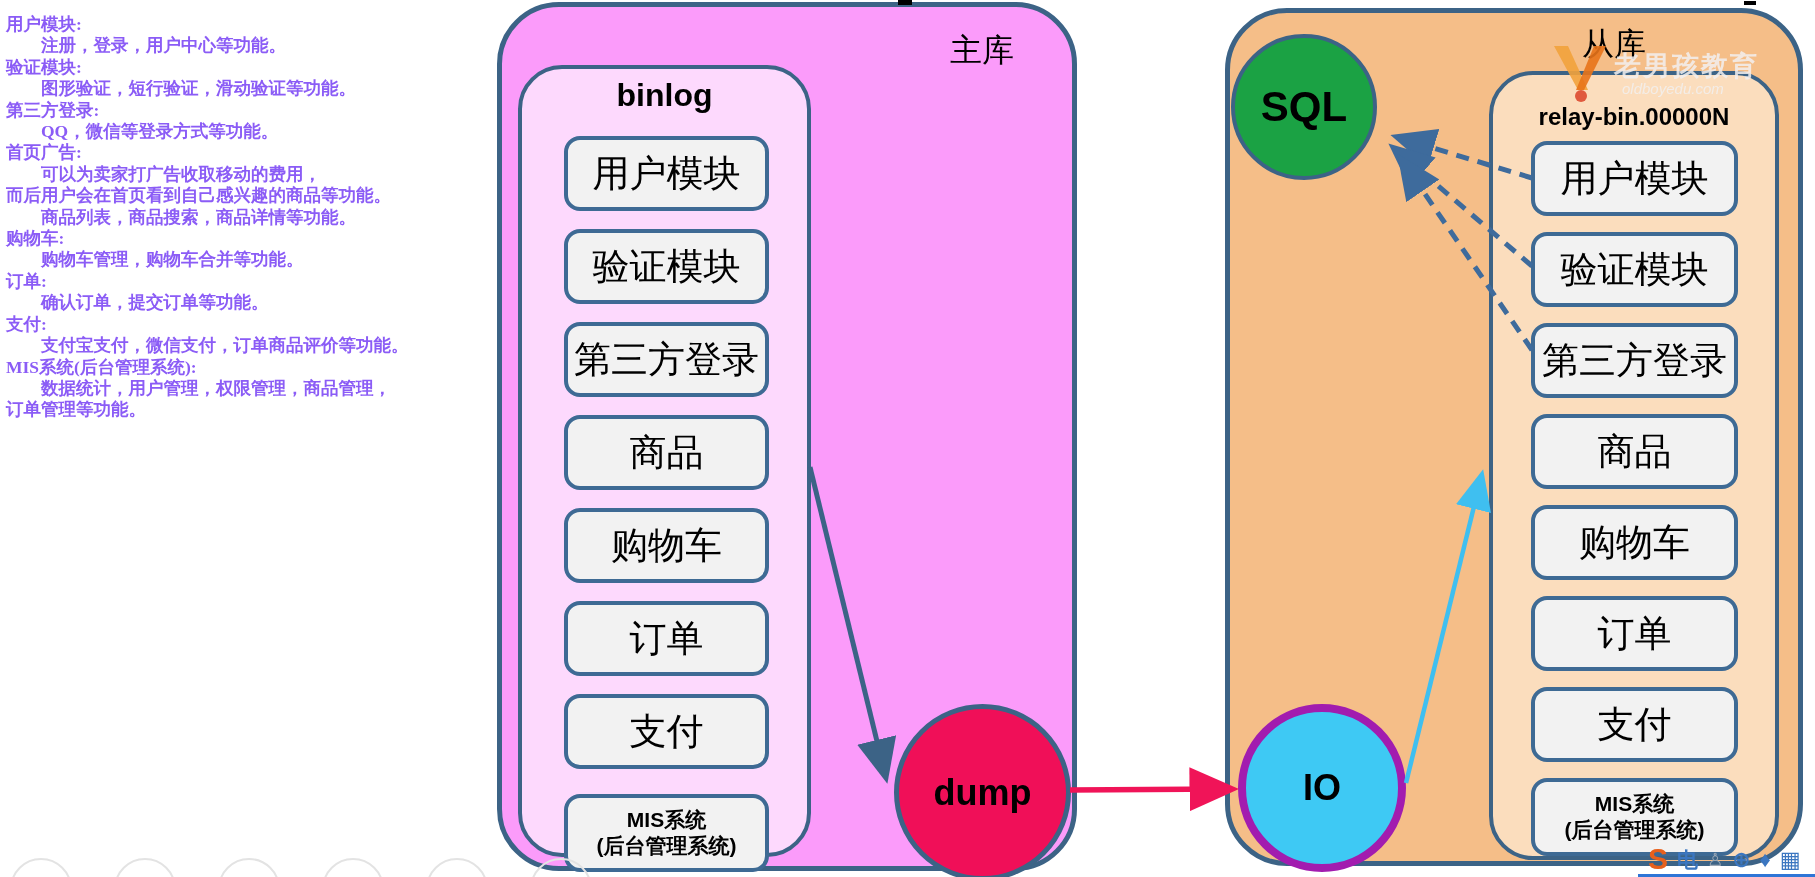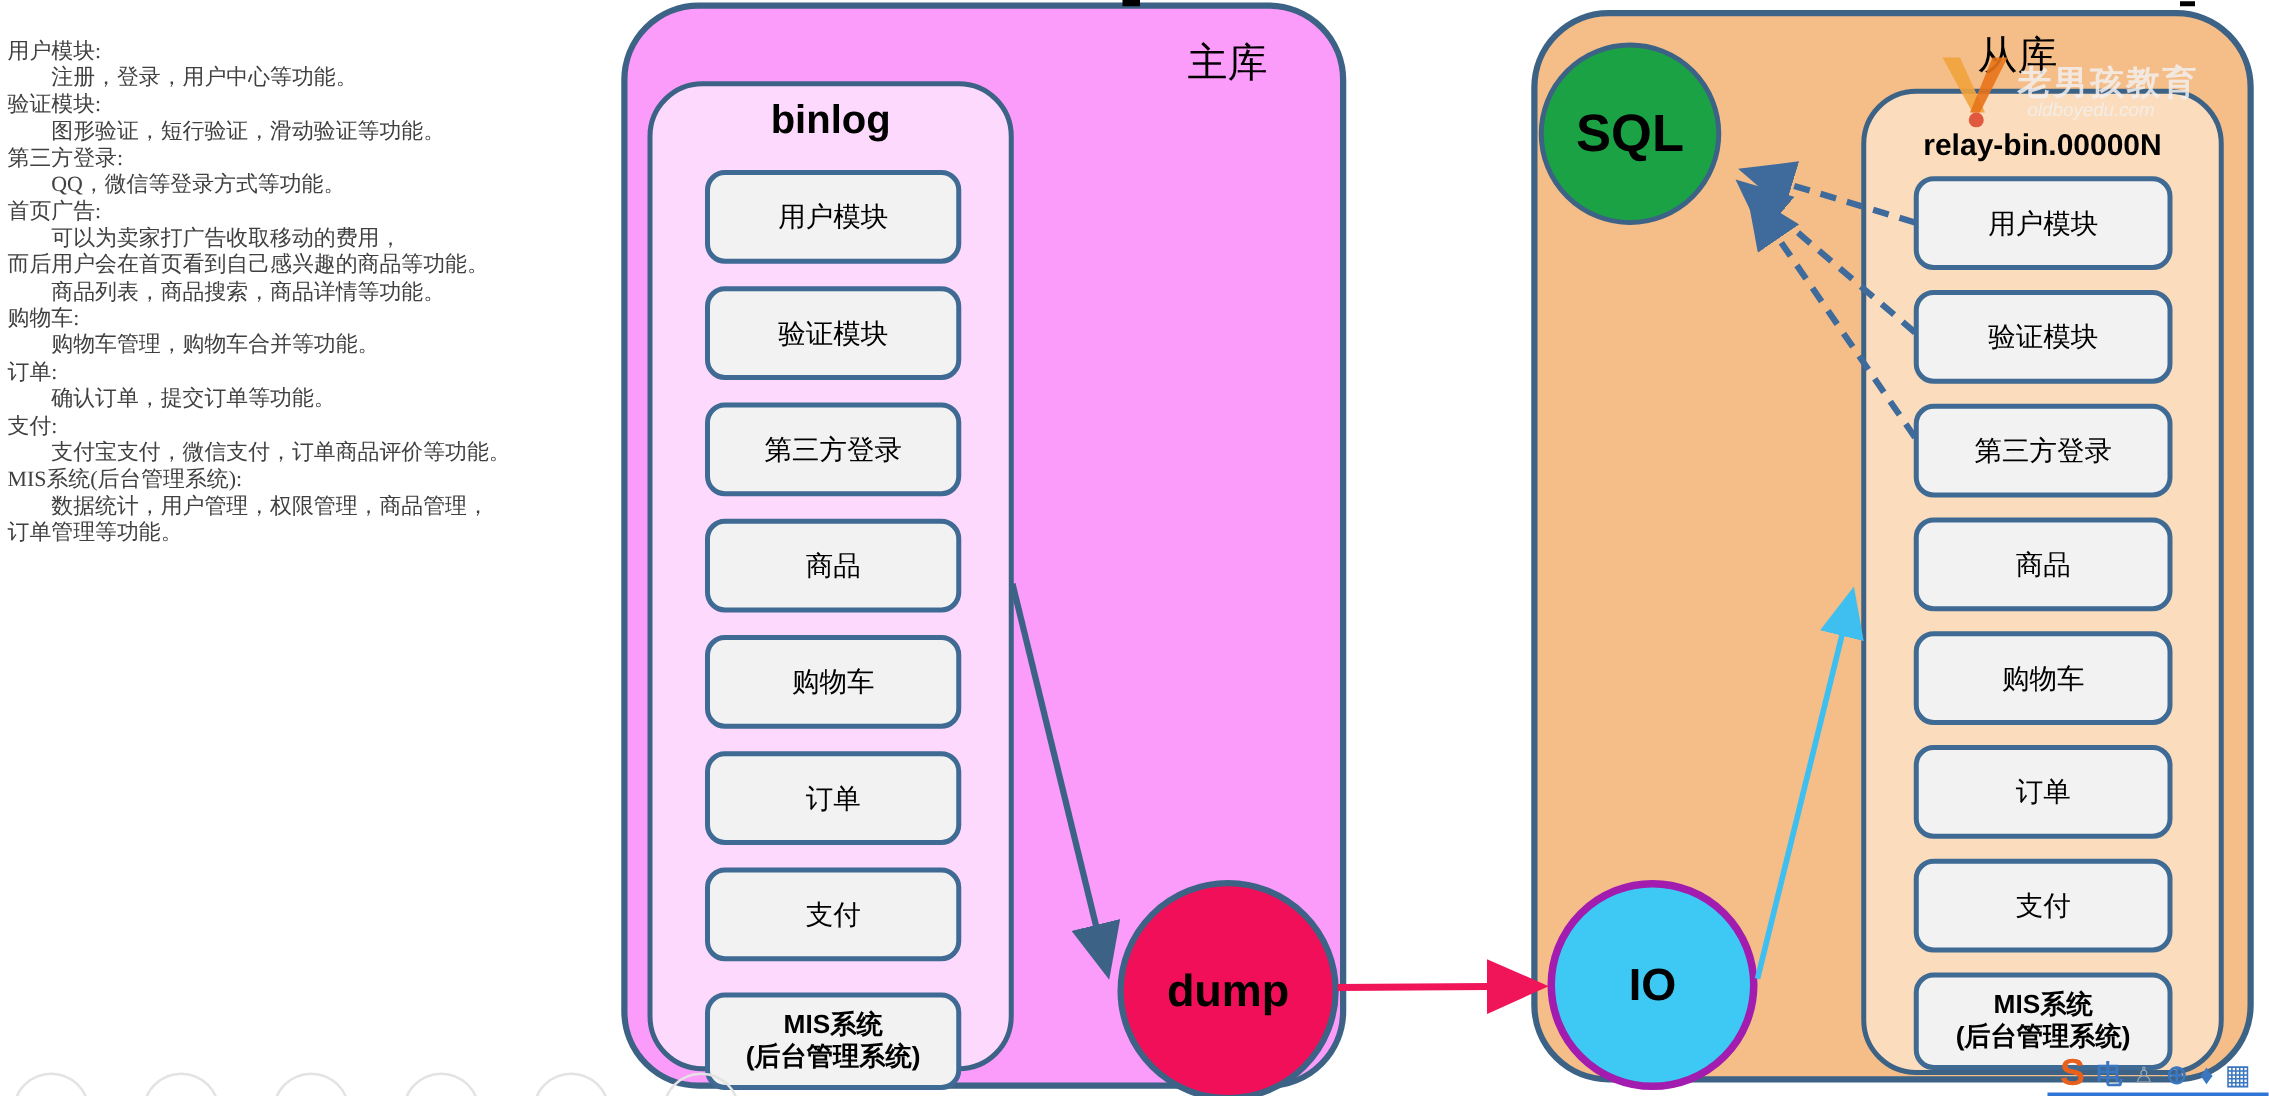--- a/index.html
+++ b/index.html
@@ -1,22 +1,22 @@
 <!DOCTYPE html>
 <html><head>
 <meta charset="utf-8">
 <style>
   html,body{margin:0;padding:0;}
   body{width:1815px;height:877px;overflow:hidden;background:#ffffff;
        font-family:"Liberation Sans","DejaVu Sans",sans-serif;}
   .stage{position:relative;width:1815px;height:877px;}
 
   
-  .notes{position:absolute;left:6px;top:30px;width:445px;color:#404040;
-         font-family:"Liberation Serif","DejaVu Serif",serif;font-weight:400;
+  .notes{position:absolute;left:6px;top:14px;width:445px;color:#8b5cf6;
+         font-family:"Liberation Serif","DejaVu Serif",serif;font-weight:700;
          font-size:17.5px;line-height:21.4px;}
   .note-line{white-space:pre;}
 
   
   .db{position:absolute;box-sizing:border-box;border:5px solid #3C6386;border-radius:62px;padding-left:18px;}
   .master{left:497px;top:2px;width:580px;height:869px;background:#FB9BFA;}
   .slave{left:1225px;top:8px;width:578px;height:858px;background:#F5BE88;}
   .db-title{position:absolute;font-family:"Liberation Serif","DejaVu Serif",serif;
             font-size:32px;color:#000;}
   .master .db-title{right:58px;top:22px;}
@@ -30,33 +30,33 @@
   .binlog .log-title{font-size:32px;margin-top:8px;}
   .relay .log-title{font-size:24px;margin-top:28px;}
 
   
   .mods{position:absolute;display:flex;flex-direction:column;}
   .binlog .mods{left:42px;top:67px;width:205px;gap:18px;}
   .relay .mods{left:38px;top:66px;width:207px;gap:16px;}
   .mod{height:75px;flex:0 0 auto;box-sizing:border-box;background:#F2F2F2;
        border:4px solid #3E6A94;border-radius:16px;display:flex;align-items:center;
        justify-content:center;font-family:"Liberation Serif","DejaVu Serif",serif;
-       font-size:22px;color:#000;}
+       font-size:37px;color:#000;}
   .mod-mis{height:78px;flex-direction:column;font-family:"Liberation Sans",sans-serif;
        font-weight:700;font-size:21px;line-height:1.25;}
 
   
   .circle{position:absolute;box-sizing:border-box;border-radius:50%;display:flex;
           align-items:center;justify-content:center;font-weight:700;color:#000;z-index:4;}
   .sql-circle{left:1231px;top:34px;width:146px;height:146px;background:#1BA244;
           border:4px solid #3C6386;font-size:42px;}
   .dump-circle{left:894px;top:704px;width:177px;height:177px;background:#F00F58;
           border:5px solid #3C6386;font-size:36px;}
   .io-circle{left:1238px;top:704px;width:168px;height:168px;background:#3EC9F4;
-          border:6px solid #a21caf;font-size:36px;}
+          border:8px solid #a21caf;font-size:36px;}
 
   
   .arrows{position:absolute;left:0;top:0;z-index:10;pointer-events:none;}
 
   
   .wm{position:absolute;left:1548px;top:42px;z-index:6;width:260px;height:60px;}
   .wm-logo{position:absolute;left:0;top:2px;}
   .wm-brand{position:absolute;left:66px;top:6px;font-family:"Liberation Serif",serif;
             font-weight:700;font-size:27px;letter-spacing:2px;color:rgba(242,240,240,0.85);
             white-space:nowrap;}

